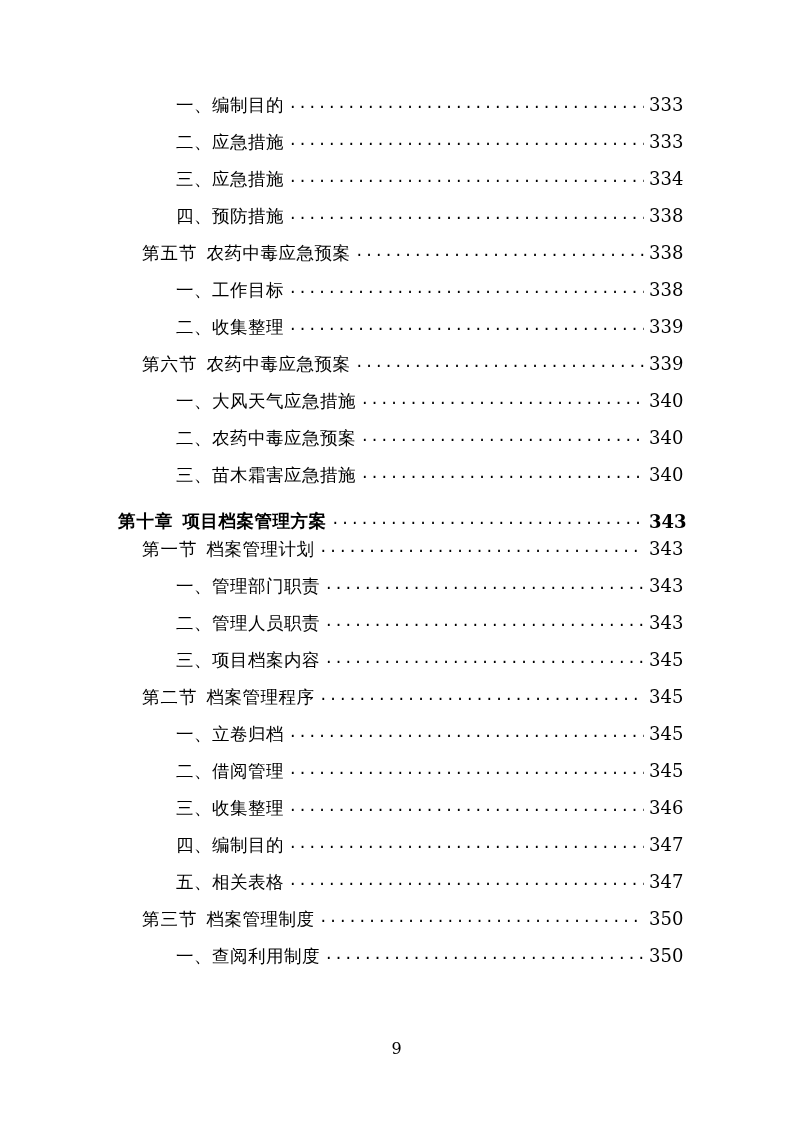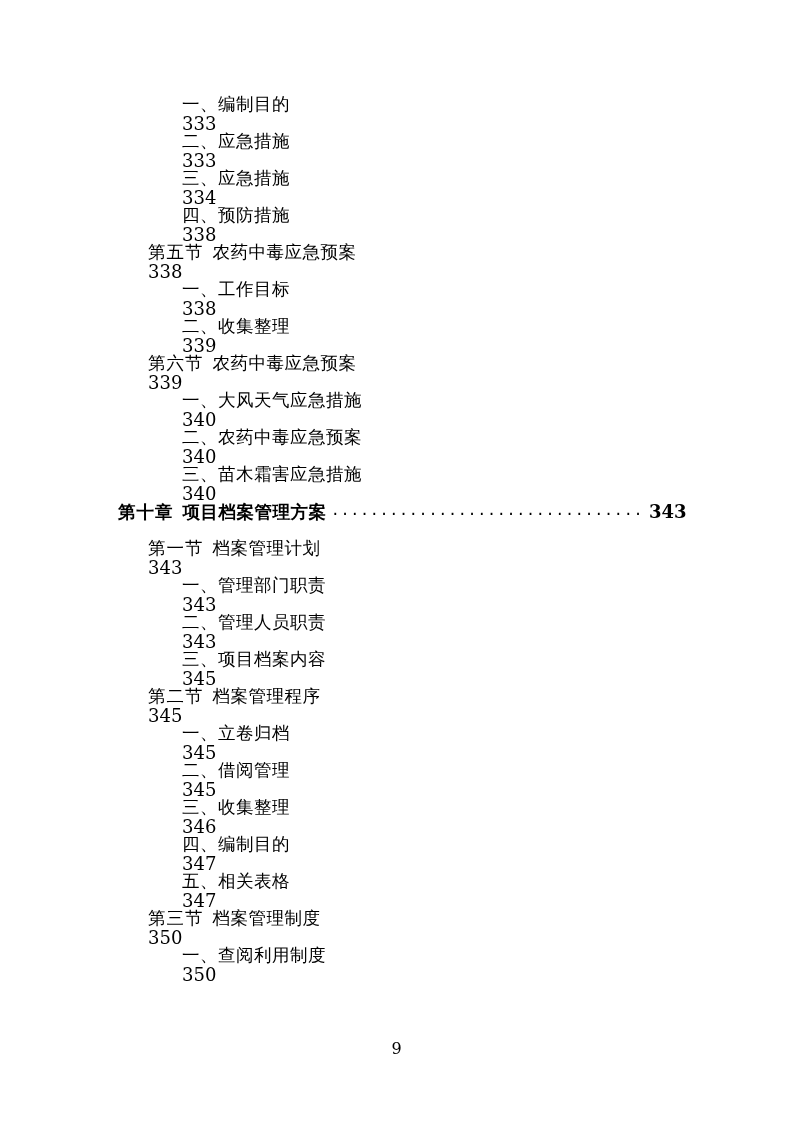--- a/index.html
+++ b/index.html
@@ -29,23 +29,23 @@
   }
   .toc-entry {
     display: flex;
     align-items: baseline;
     font-size: 17.5px;
     line-height: 1.0;
     height: 37px;
     white-space: nowrap;
   }
   
-  .lvl-chapter { padding-left: 8px; }
-  .lvl-section { padding-left: 32px; flex-direction: column; }
-  .lvl-item    { padding-left: 66px; flex-direction: column; }
+  .lvl-chapter { padding-left: 8px; align-items: center; }
+  .lvl-section { padding-left: 32px; }
+  .lvl-item    { padding-left: 66px; }
 
   .entry-title {
     letter-spacing: 0.5px;
   }
   .entry-title.bold {
     font-weight: bold;
   }
   .sec-label {
     letter-spacing: 1px;
   }

